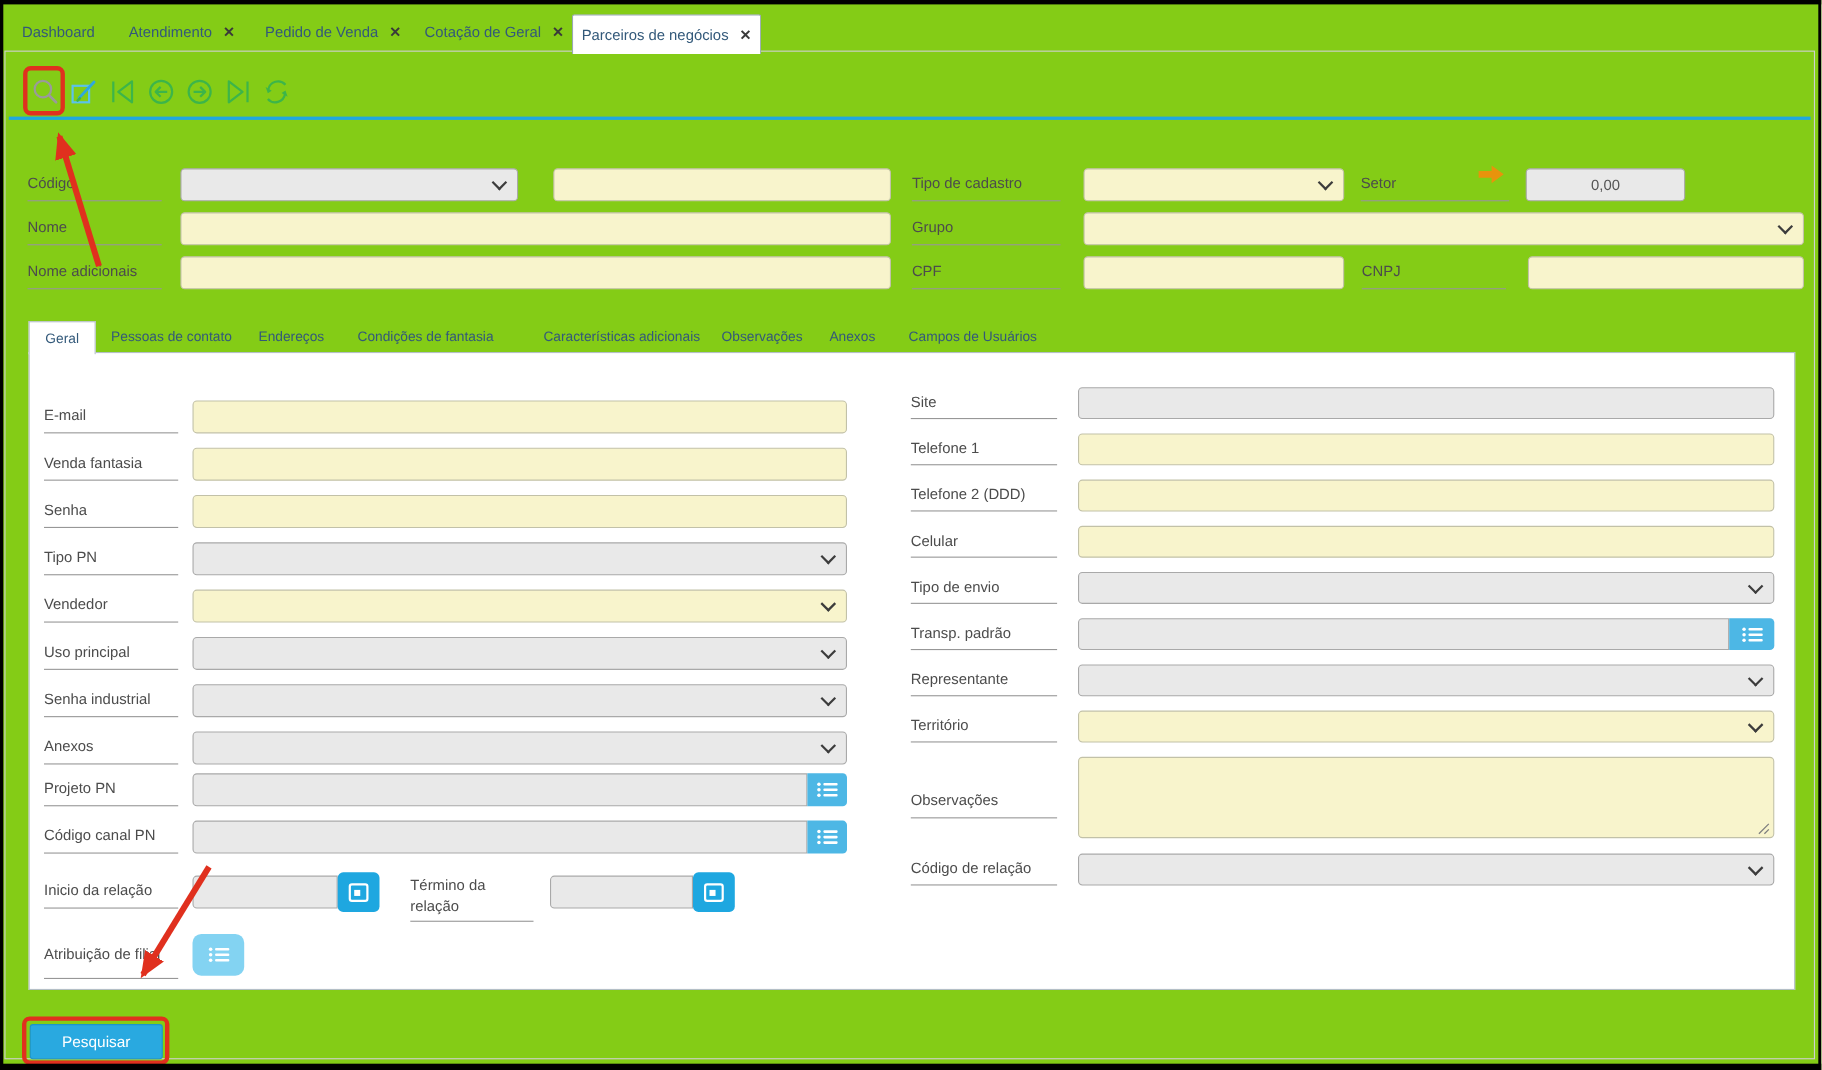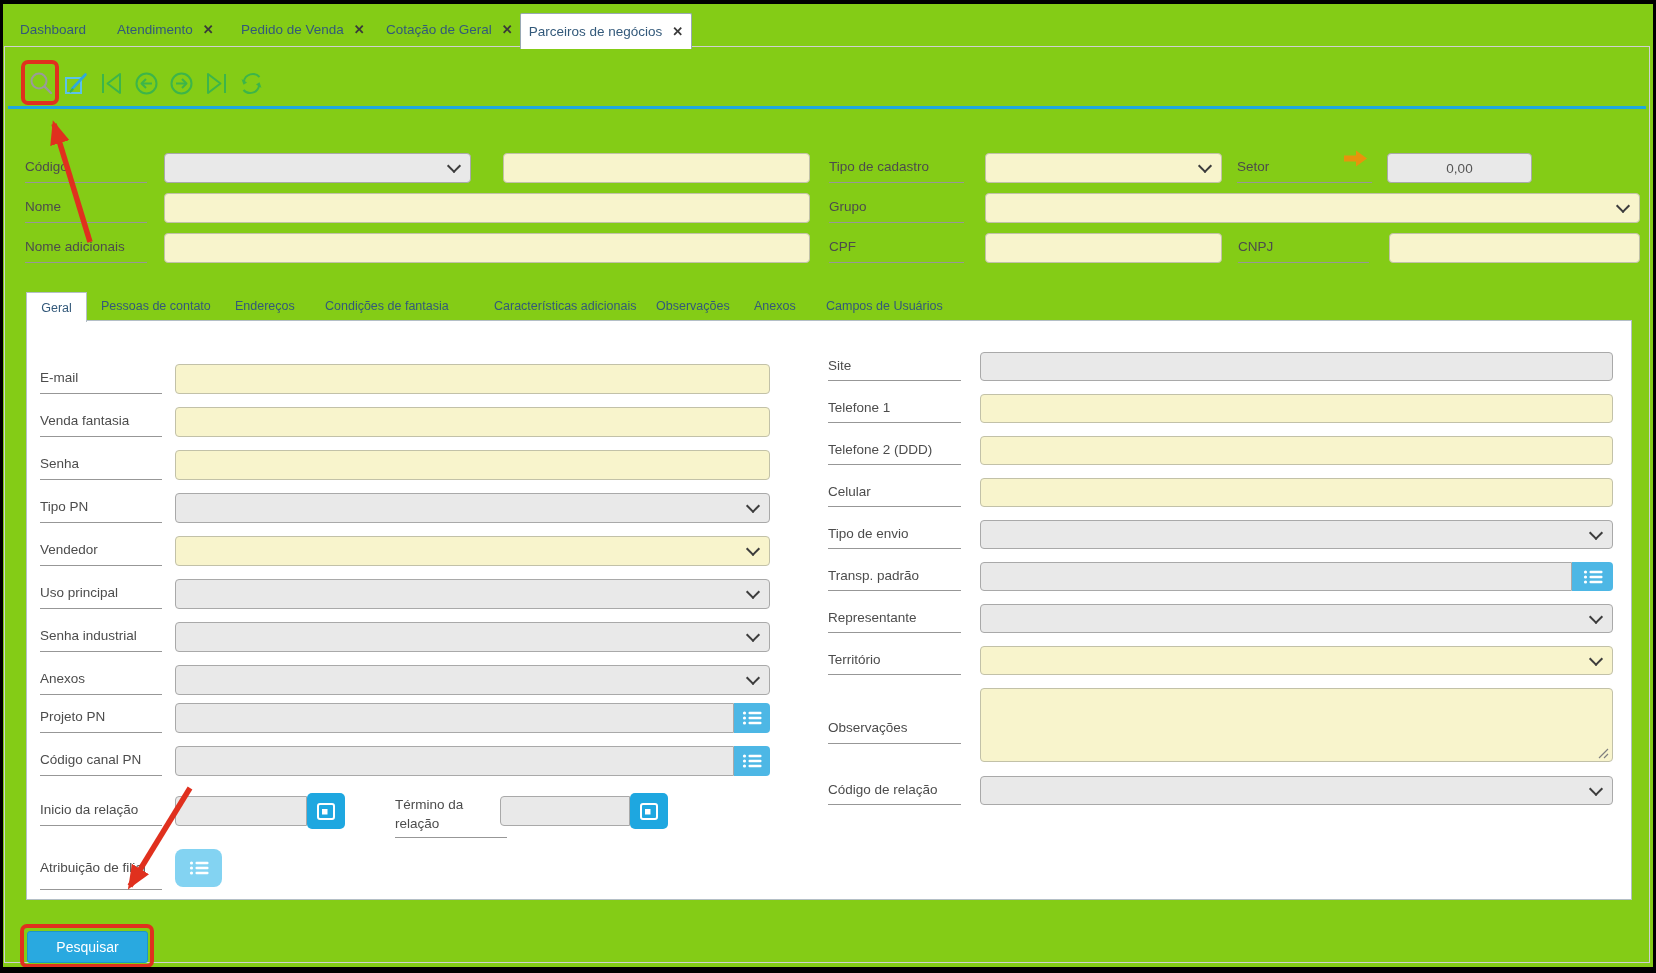--- a/index.html
+++ b/index.html
@@ -229,21 +229,21 @@
   </div>
 
   <div class="lbl" style="left:40px;top:796px;width:122px;height:30px">Inicio da relação</div>
   <div class="fld gray" style="left:175px;top:796px;width:132px;height:30px;border-radius:4px 0 0 4px"></div>
   <div class="sqbtn" style="left:307px;top:793px;width:38px;height:36px">
     <svg width="20" height="20" viewBox="0 0 20 20">
       <rect x="2" y="3" width="16" height="15" rx="2" fill="none" stroke="#fff" stroke-width="2"></rect>
       <rect x="6" y="8" width="5.5" height="5.5" fill="#fff"></rect>
     </svg>
   </div>
-  <div class="lbl" style="left:395px;top:793px;width:112px;height:45px">Término da relação</div>
+  <div class="lbl" style="left:373px;top:793px;width:112px;height:45px">Término da relação</div>
   <div class="fld gray" style="left:500px;top:796px;width:130px;height:30px;border-radius:4px 0 0 4px"></div>
   <div class="sqbtn" style="left:630px;top:793px;width:38px;height:36px">
     <svg width="20" height="20" viewBox="0 0 20 20">
       <rect x="2" y="3" width="16" height="15" rx="2" fill="none" stroke="#fff" stroke-width="2"></rect>
       <rect x="6" y="8" width="5.5" height="5.5" fill="#fff"></rect>
     </svg>
   </div>
 
   <div class="lbl" style="left:40px;top:848px;width:122px;height:42px">Atribuição de filial</div>
   <div class="sqbtn" style="left:175px;top:849px;width:47px;height:38px;background:#83d3f2;border-radius:8px">

